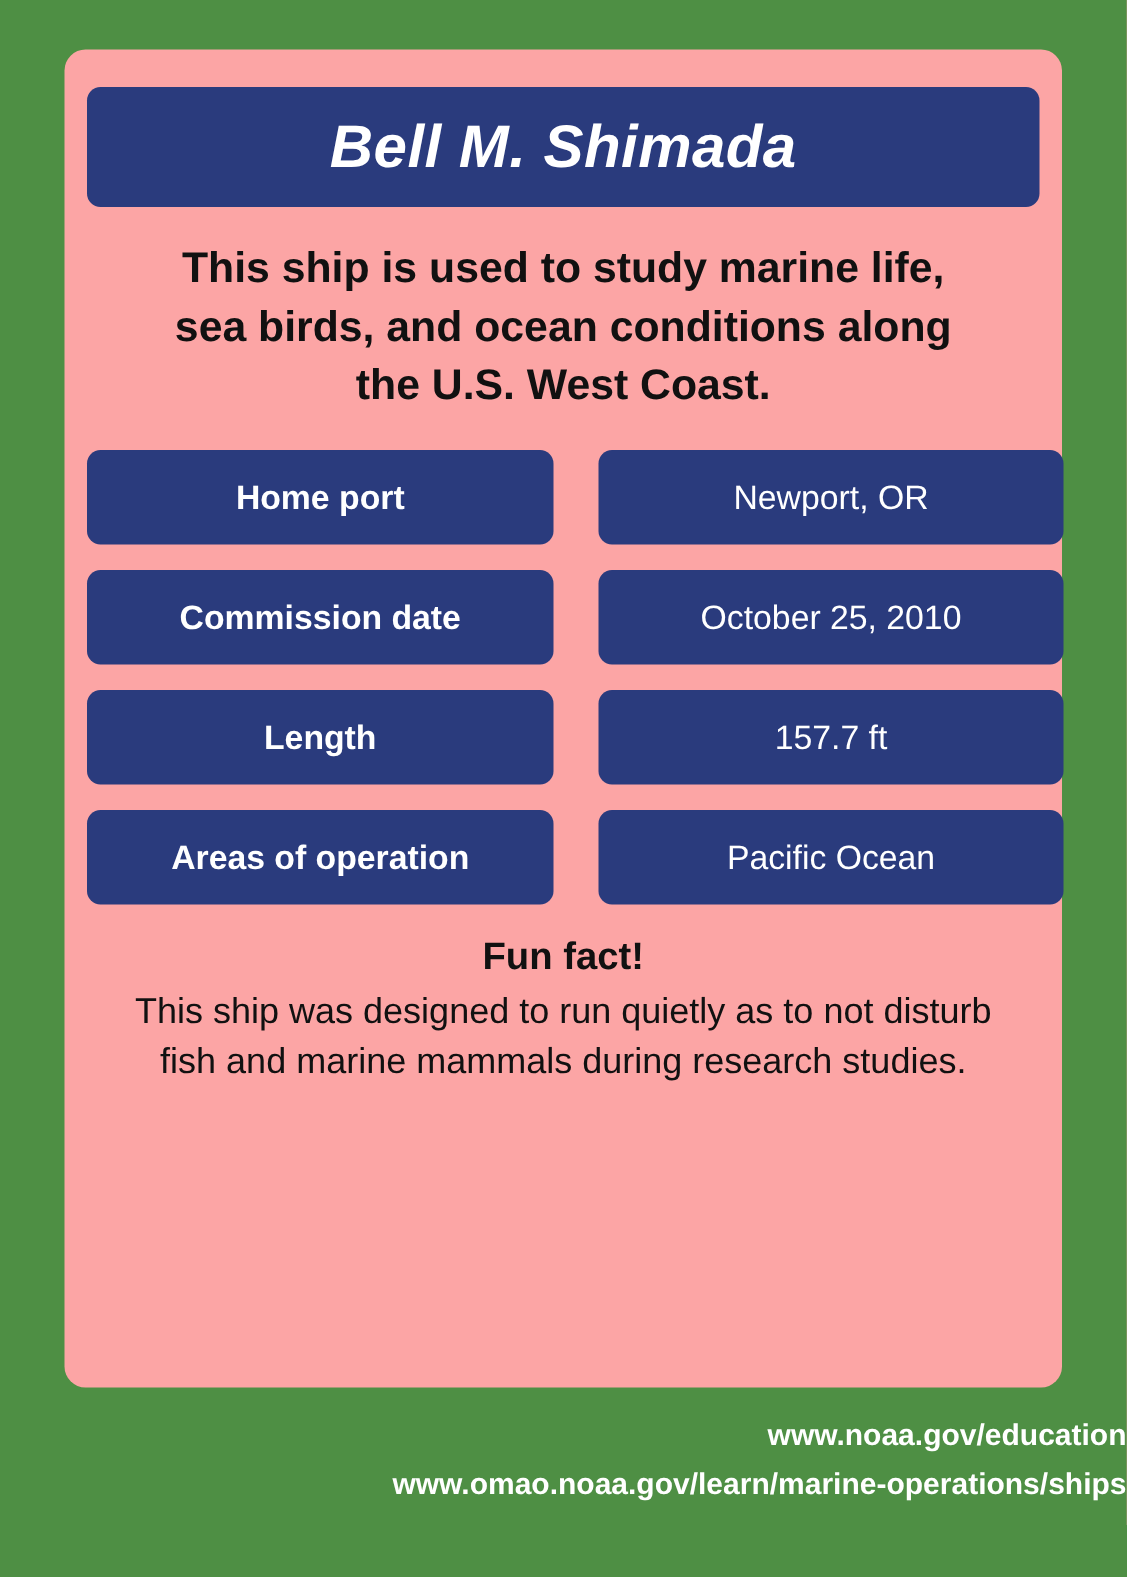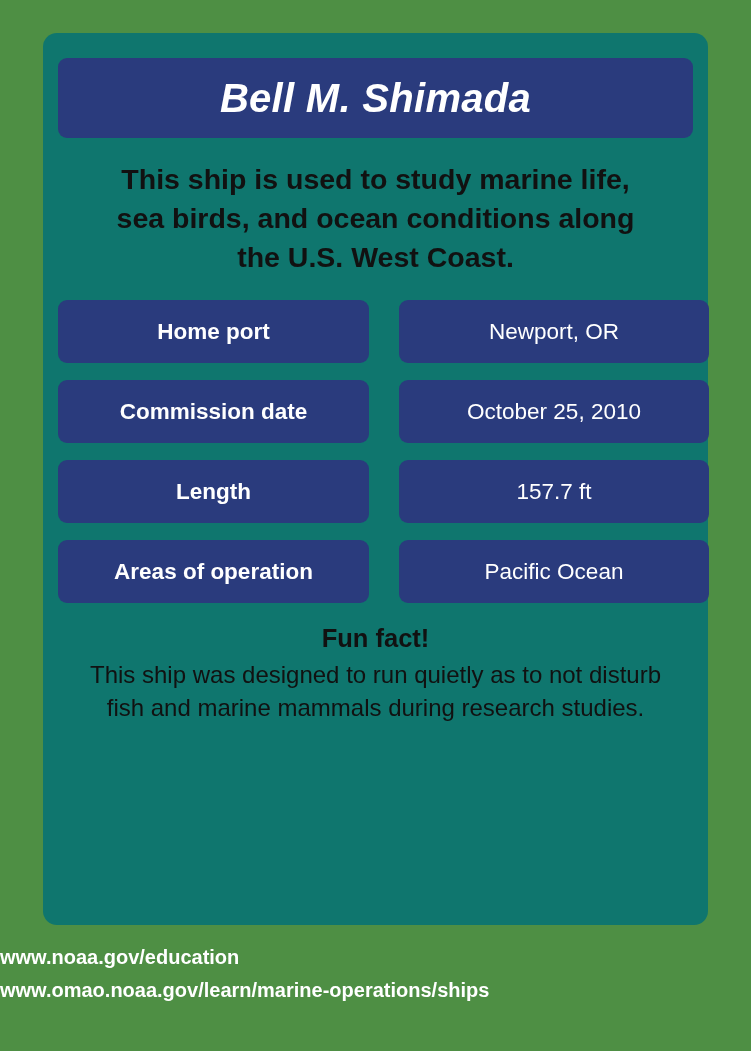--- a/index.html
+++ b/index.html
@@ -22,21 +22,21 @@
     box-sizing: border-box;
   }
 
   
   .card {
     position: absolute;
     left: 43px;
     top: 33px;
     width: 665px;
     height: 892px;
-    background: #0f766e;
+    background: #fca5a5;
     border-radius: 14px;
     box-sizing: border-box;
     padding: 25px 15px 0 15px;
   }
 
   
   .title-bar {
     width: 635px;
     height: 80px;
     background: #2a3b7d;
@@ -125,21 +125,21 @@
     font-weight: normal;
     line-height: 1.38;
   }
 
   
   .footer {
     position: absolute;
     left: 0;
     top: 944px;
     width: 751px;
-    text-align: left;
+    text-align: right;
   }
   .footer-line {
     color: #ffffff;
     font-weight: bold;
     line-height: 1.32;
   }
   .footer-line-1 { font-size: 20px; }
   .footer-line-2 { font-size: 20px; margin-top: 7px; }
 </style>
 </head>

